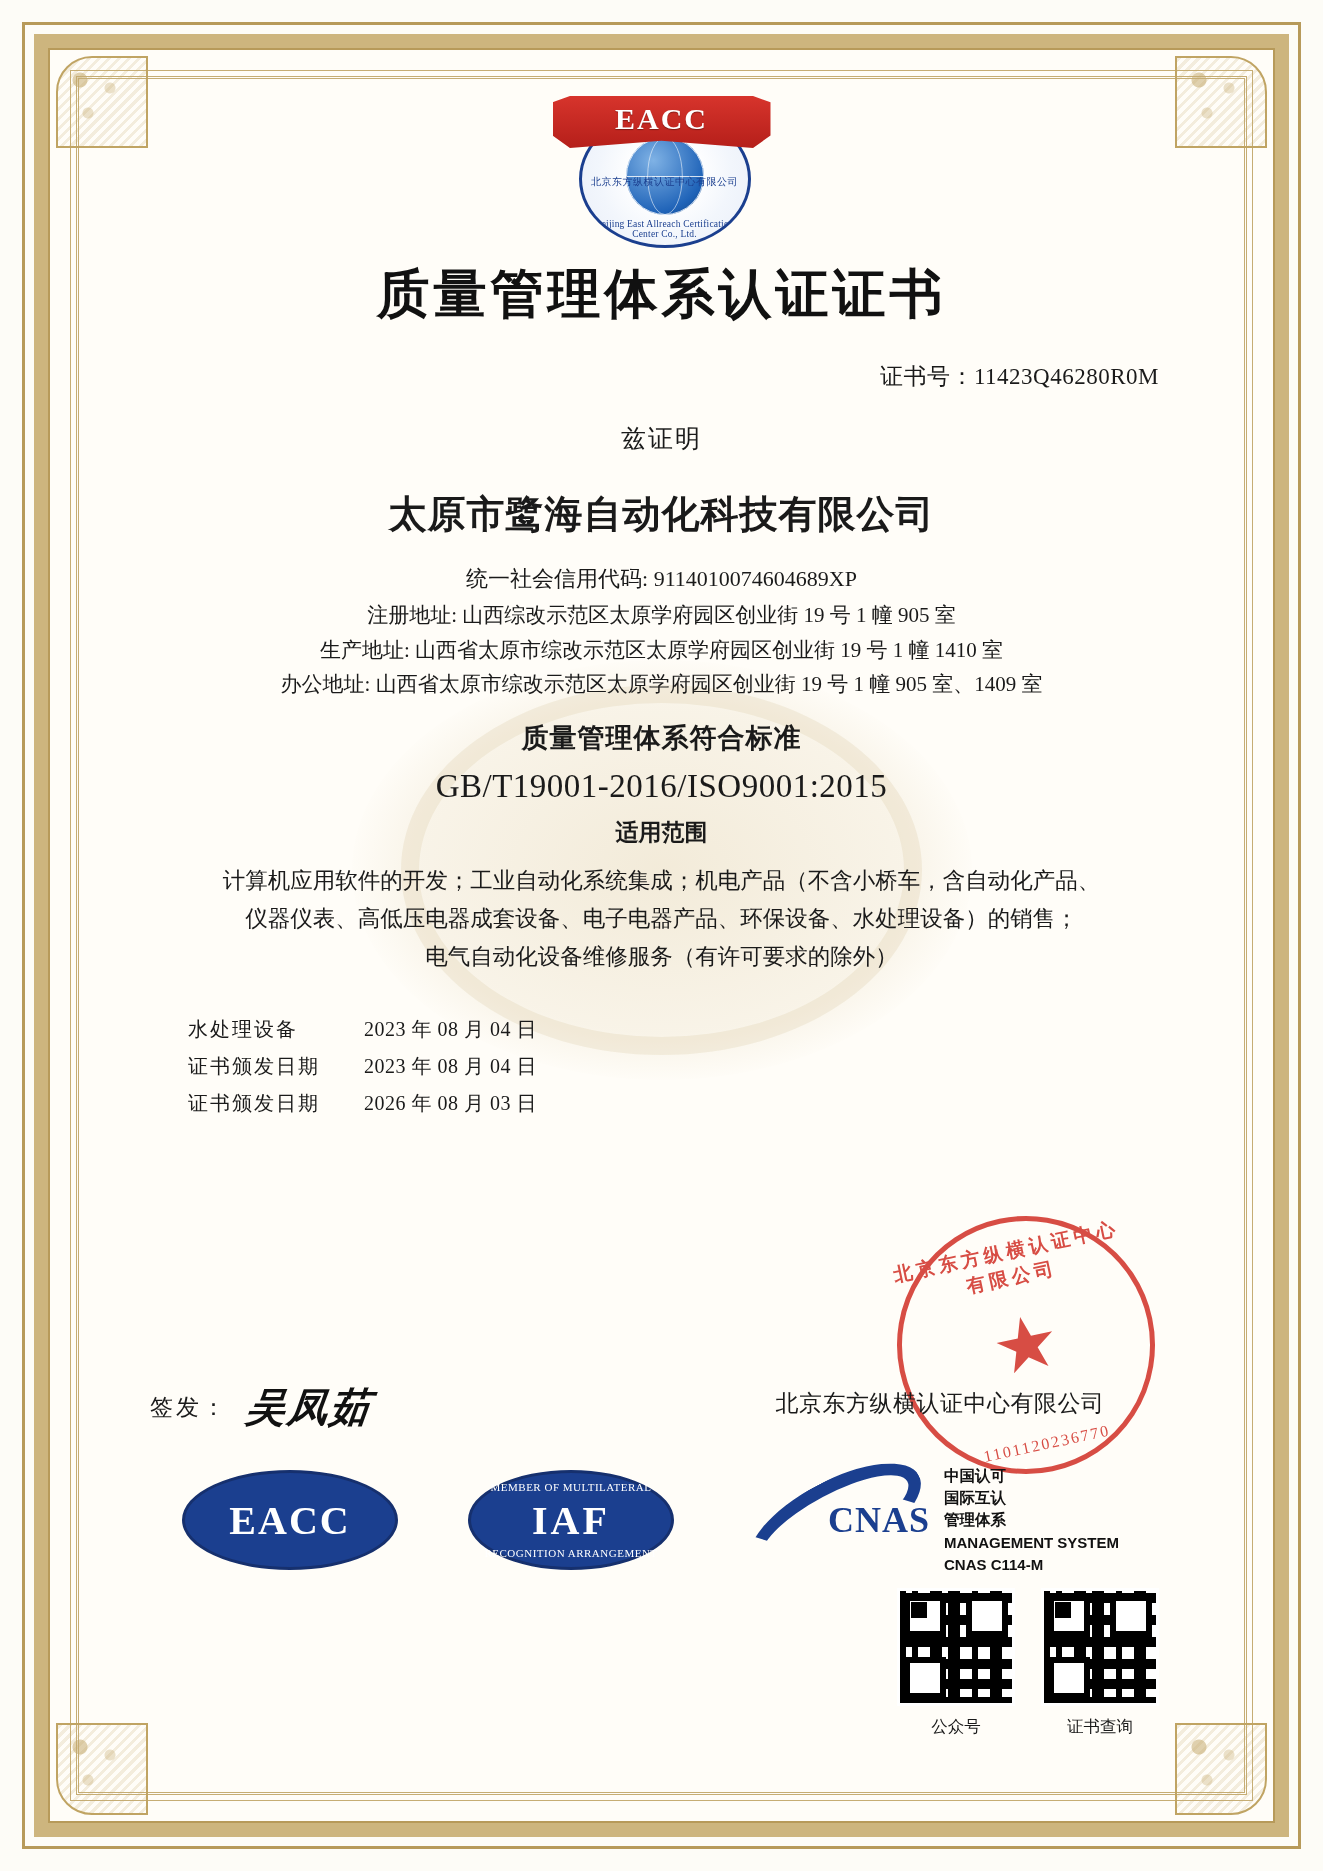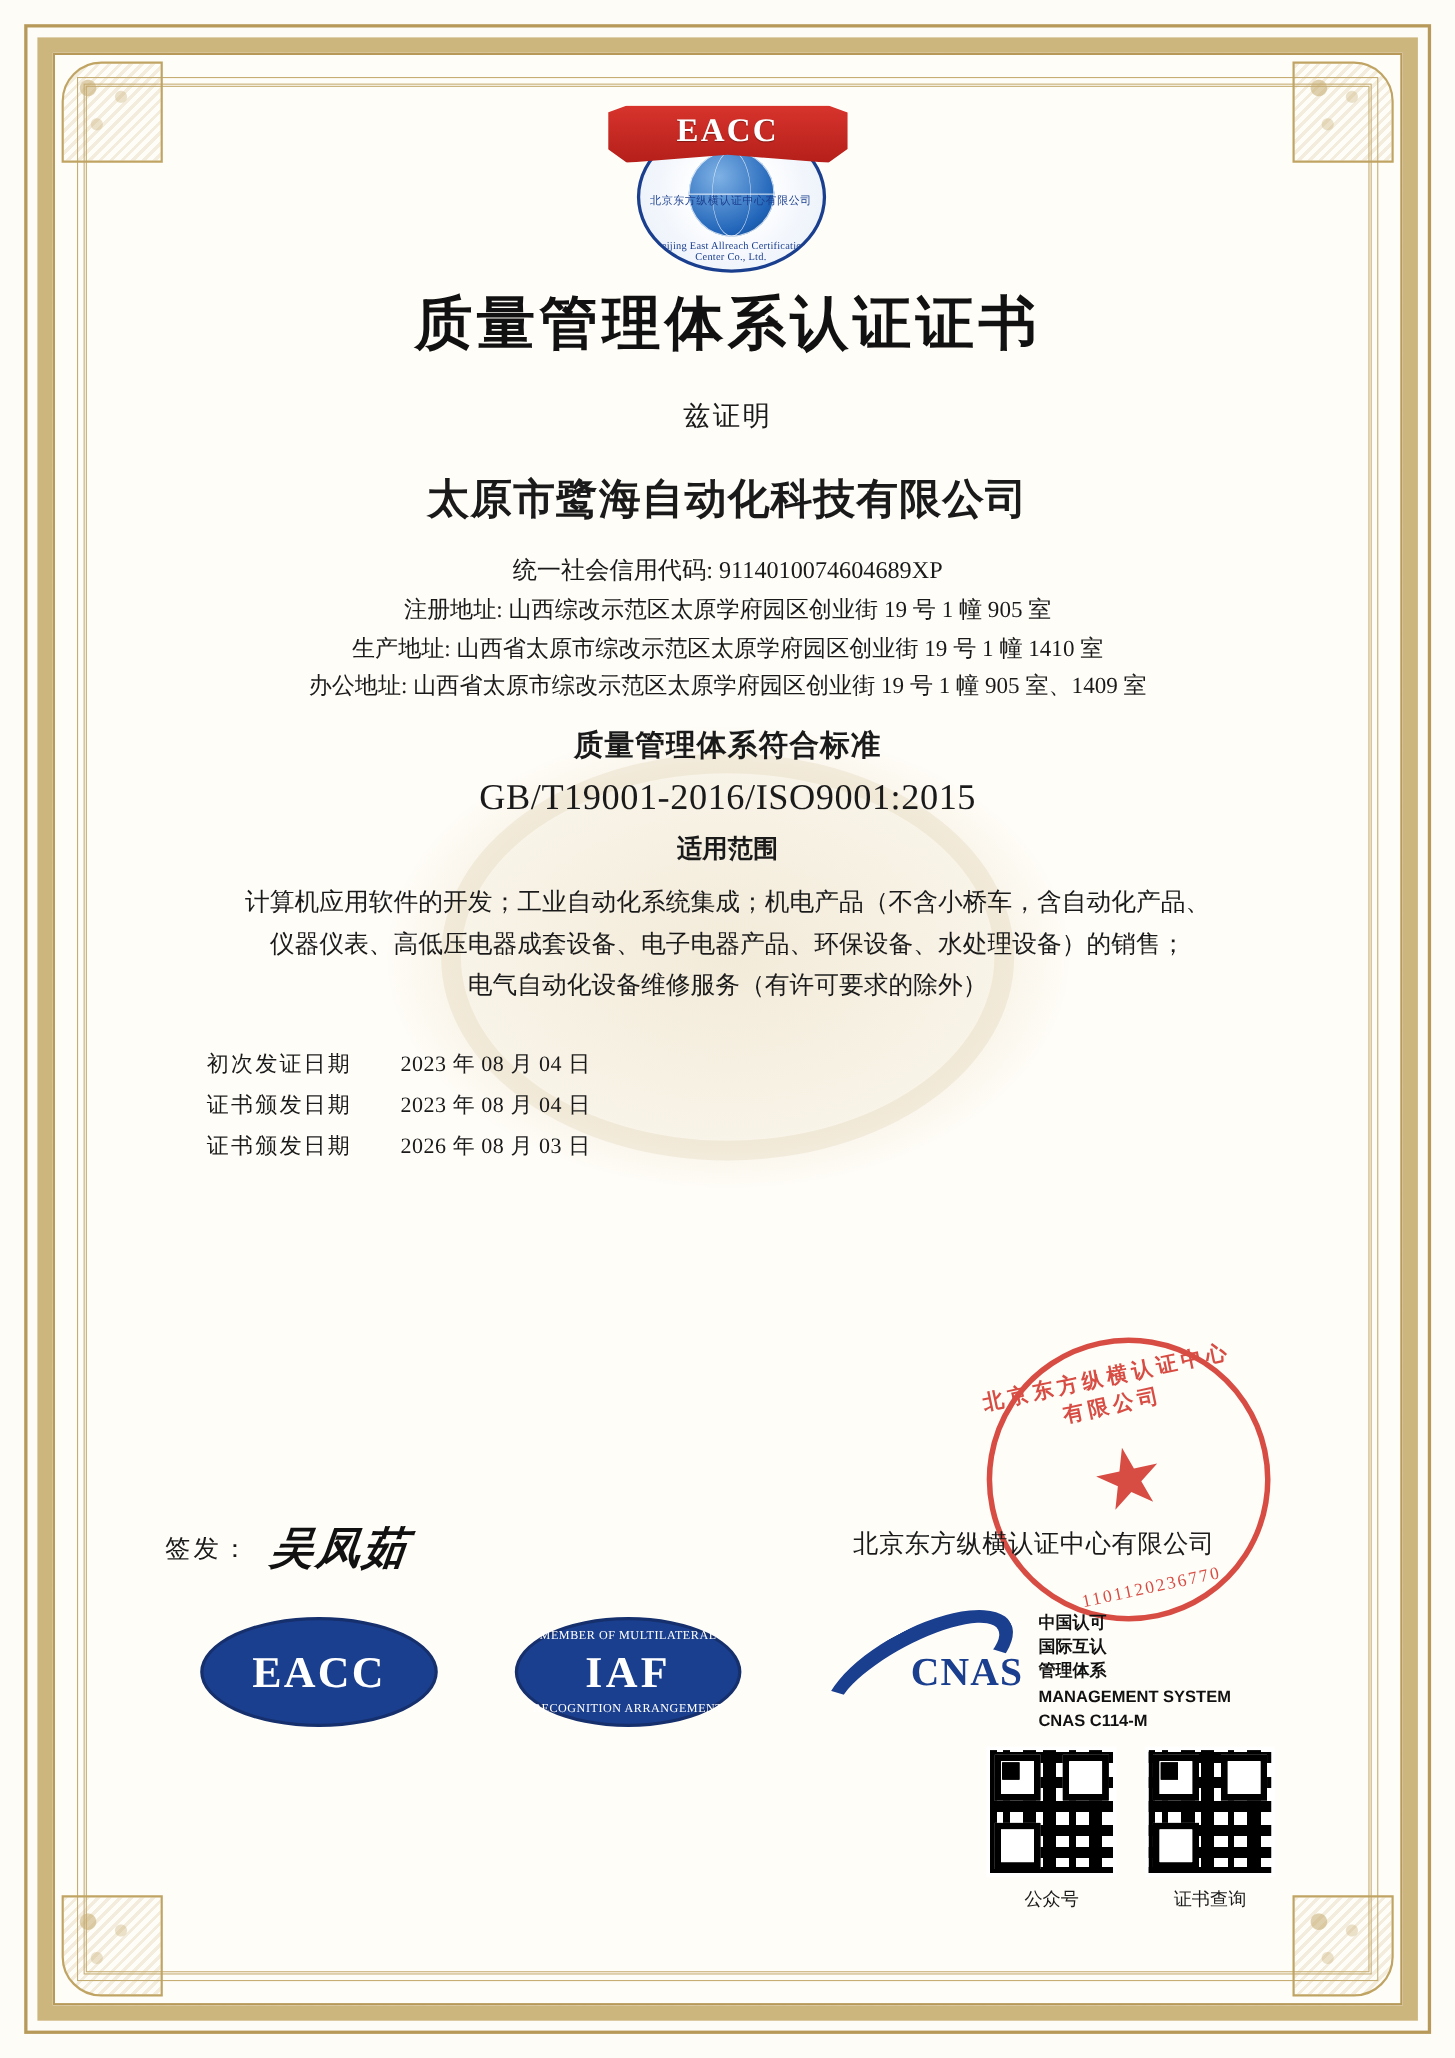--- a/index.html
+++ b/index.html
@@ -317,20 +317,21 @@
           <div class="en-arc">Beijing East Allreach Certification Center Co., Ltd.</div>
         </div>
         <div class="banner">
           <span>EACC</span>
         </div>
       </div>
     </div>
 
     <h1 class="title">质量管理体系认证证书</h1>
 
+    <div class="cert-no">证书号：11423Q46280R0M</div>
 
     <div class="hereby">兹证明</div>
 
     <div class="company">太原市鹭海自动化科技有限公司</div>
 
     <div class="credit-code">统一社会信用代码: 9114010074604689XP</div>
 
     <div class="addr">
       <div>注册地址: 山西综改示范区太原学府园区创业街 19 号 1 幢 905 室</div>
       <div>生产地址: 山西省太原市综改示范区太原学府园区创业街 19 号 1 幢 1410 室</div>
@@ -342,21 +343,21 @@
 
     <div class="scope-label">适用范围</div>
     <div class="scope-text">
       <div>计算机应用软件的开发；工业自动化系统集成；机电产品（不含小桥车，含自动化产品、</div>
       <div>仪器仪表、高低压电器成套设备、电子电器产品、环保设备、水处理设备）的销售；</div>
       <div>电气自动化设备维修服务（有许可要求的除外）</div>
     </div>
 
     <div class="dates">
       <div class="row">
-        <span class="lbl">初次发证日期</span>
+        <span class="lbl">水处理设备</span>
         <span class="val">2023 年 08 月 04 日</span>
       </div>
       <div class="row">
         <span class="lbl">证书颁发日期</span>
         <span class="val">2023 年 08 月 04 日</span>
       </div>
       <div class="row">
         <span class="lbl">证书颁发日期</span>
         <span class="val">2026 年 08 月 03 日</span>
       </div>

